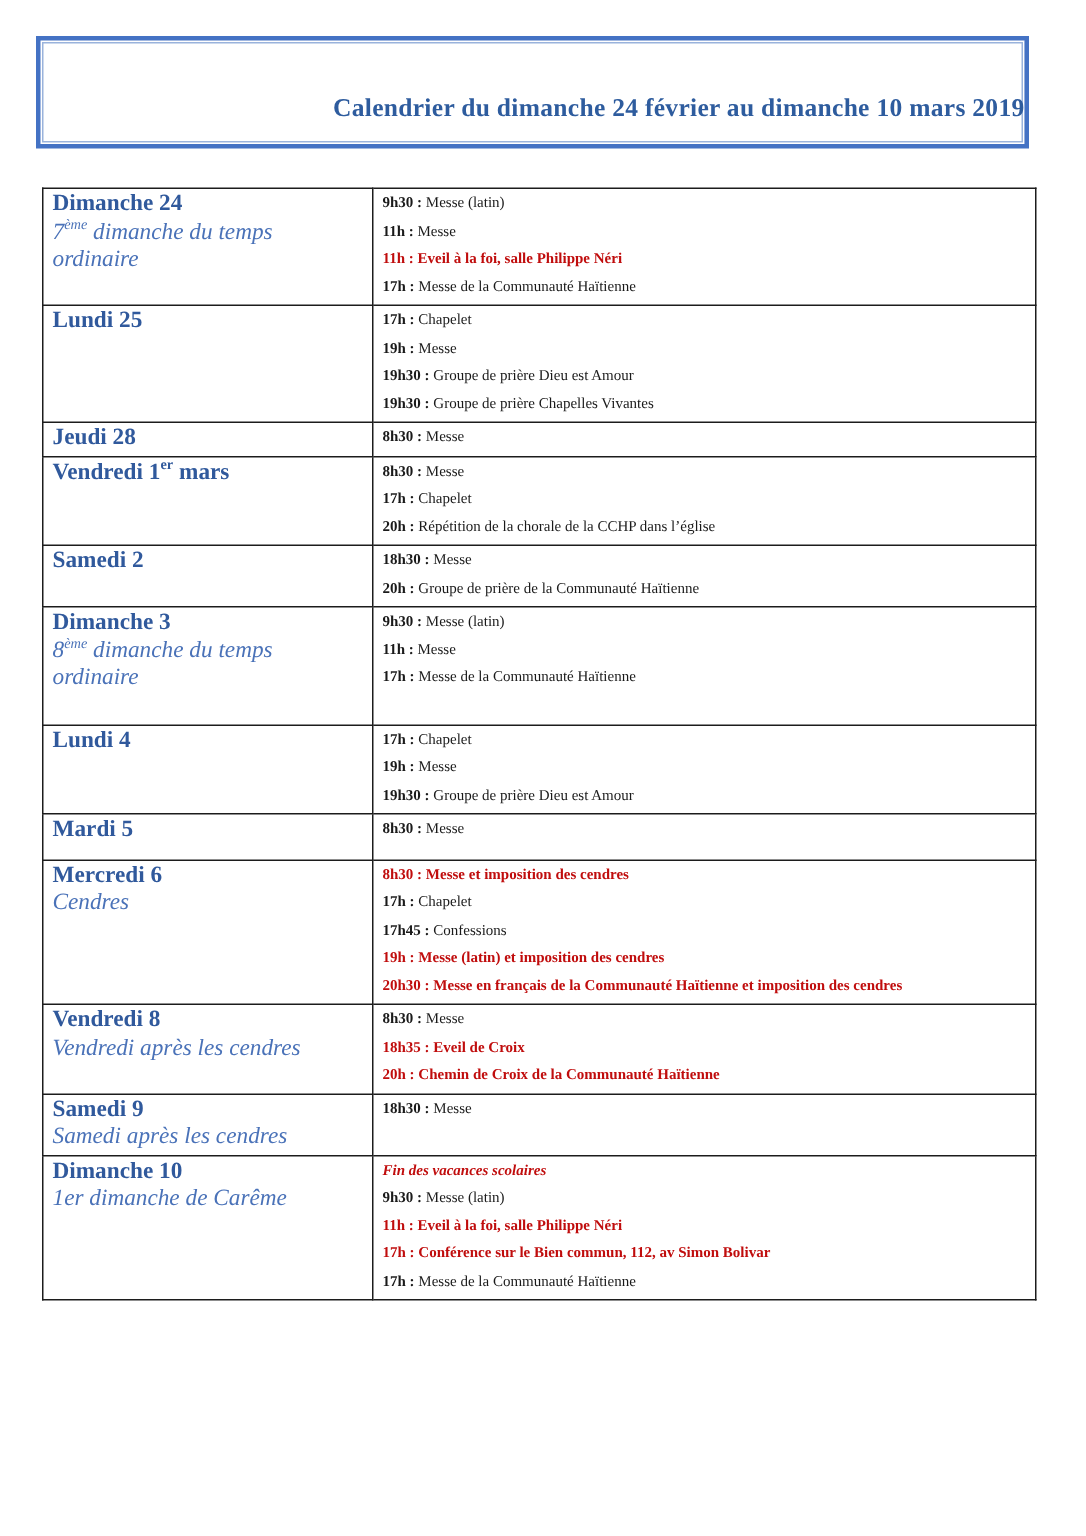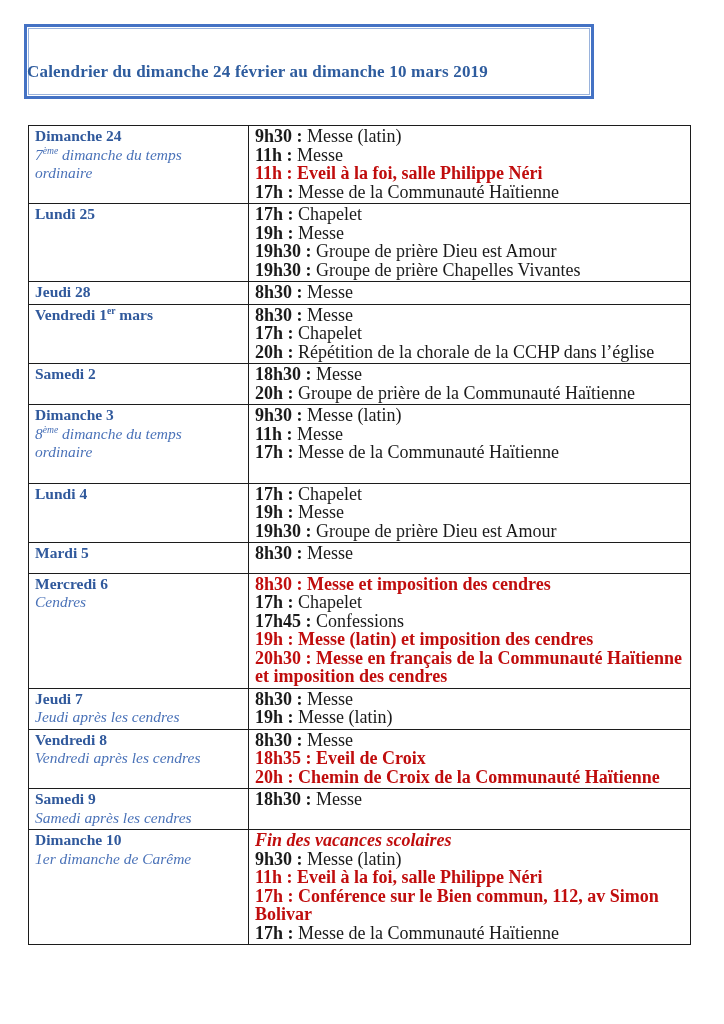--- a/index.html
+++ b/index.html
@@ -14,24 +14,24 @@
   html,body{margin:0;padding:0;}
   body{
     width:724px;height:1024px;
     background:#ffffff;
     font-family:"Liberation Serif", serif;
     color:var(--ink);
     overflow:hidden;
   }
   .page{position:relative;width:724px;height:1024px;}
   .title-box{
-    position:absolute;left:24px;top:24px;width:570px;height:75px;
+    position:absolute;left:24px;top:24px;width:662px;height:75px;
     border:3px solid var(--blue-border);
     box-shadow:inset 0 0 0 1px #ffffff, inset 0 0 0 2px #9ab3dc;
-    display:flex;align-items:flex-end;justify-content:flex-start;
+    display:flex;align-items:flex-end;justify-content:flex-end;
     box-sizing:border-box;
     padding-bottom:14px;
   }
   .title{
     font-weight:bold;font-size:17px;color:var(--blue-title);
     letter-spacing:0.2px;
   }
   table.cal{
     position:absolute;left:28px;top:125px;width:592px;
     border-collapse:collapse;table-layout:fixed;
@@ -44,21 +44,21 @@
   td.day-cell{width:207px;}
   td.events-cell{width:429px;}
   .day-label{
     color:var(--blue-day);font-weight:bold;font-size:15.5px;line-height:18.5px;
   }
   .day-label sup{font-size:0.62em;line-height:0;}
   .day-subtitle{
     color:var(--blue-subtitle);font-style:italic;font-size:15.5px;line-height:18.5px;
   }
   .day-subtitle sup{font-size:0.62em;line-height:0;}
-  .event{font-size:18px;line-height:18.5px;}
+  .event{font-size:10px;line-height:18.5px;}
   .event .time{font-weight:bold;}
   .event.red{color:var(--red);font-weight:bold;}
   .event.red .time{color:var(--red);}
   .event.center{text-align:left;font-style:italic;}
 </style>
 </head>
 <body>
 
 <div class="page">
   <div class="title-box">
@@ -153,30 +153,20 @@
           <td class="events-cell">
             <div class="event red"><span class="time">8h30 :</span> <span>Messe et imposition des cendres</span></div>
             <div class="event"><span class="time">17h :</span> <span>Chapelet</span></div>
             <div class="event"><span class="time">17h45 :</span> <span>Confessions</span></div>
             <div class="event red"><span class="time">19h :</span> <span>Messe  (latin) et imposition des cendres</span></div>
             <div class="event red"><span class="time">20h30 :</span> <span>Messe en français de la Communauté Haïtienne et imposition des cendres</span></div>
           </td>
         </tr>
         <tr>
           <td class="day-cell">
-            <div class="day-label"><span>Jeudi 7</span></div>
-            <div class="day-subtitle"><span>Jeudi après les cendres</span></div>
-          </td>
-          <td class="events-cell">
-            <div class="event"><span class="time">8h30 :</span> <span>Messe</span></div>
-            <div class="event"><span class="time">19h :</span> <span>Messe (latin)</span></div>
-          </td>
-        </tr>
-        <tr>
-          <td class="day-cell">
             <div class="day-label"><span>Vendredi 8</span></div>
             <div class="day-subtitle"><span>Vendredi après les cendres</span></div>
           </td>
           <td class="events-cell">
             <div class="event"><span class="time">8h30 :</span> <span>Messe</span></div>
             <div class="event red"><span class="time">18h35 :</span> <span>Eveil de Croix</span></div>
             <div class="event red"><span class="time">20h :</span> <span>Chemin de Croix de la Communauté Haïtienne</span></div>
           </td>
         </tr>
         <tr>

